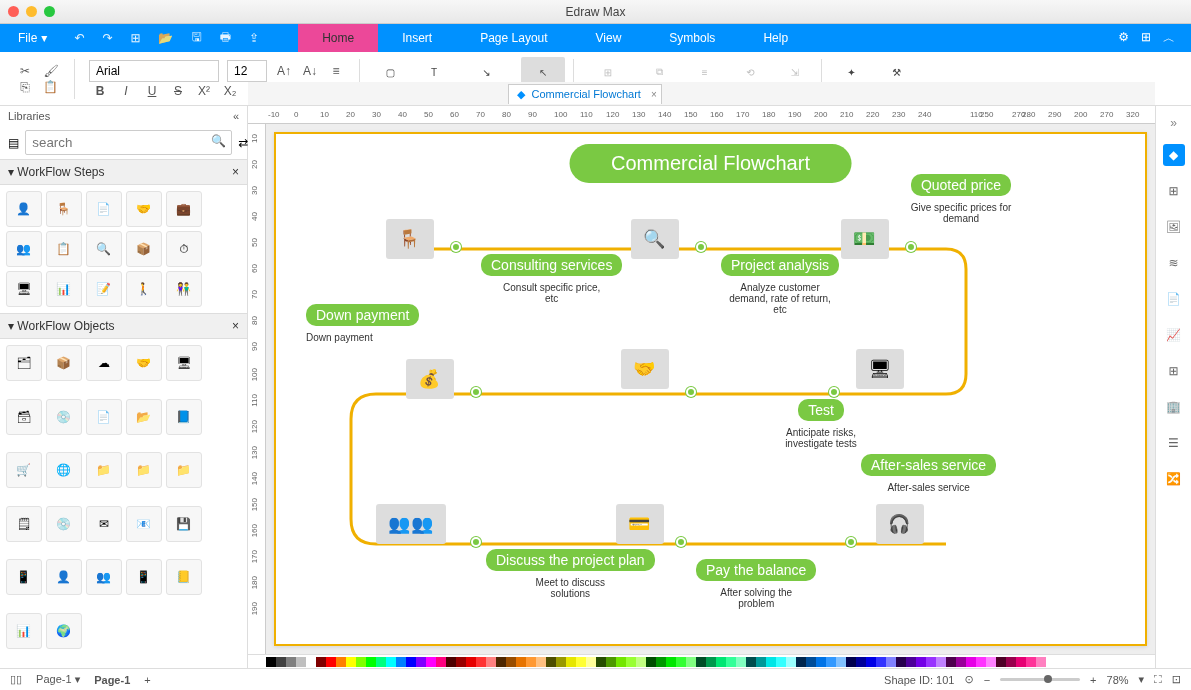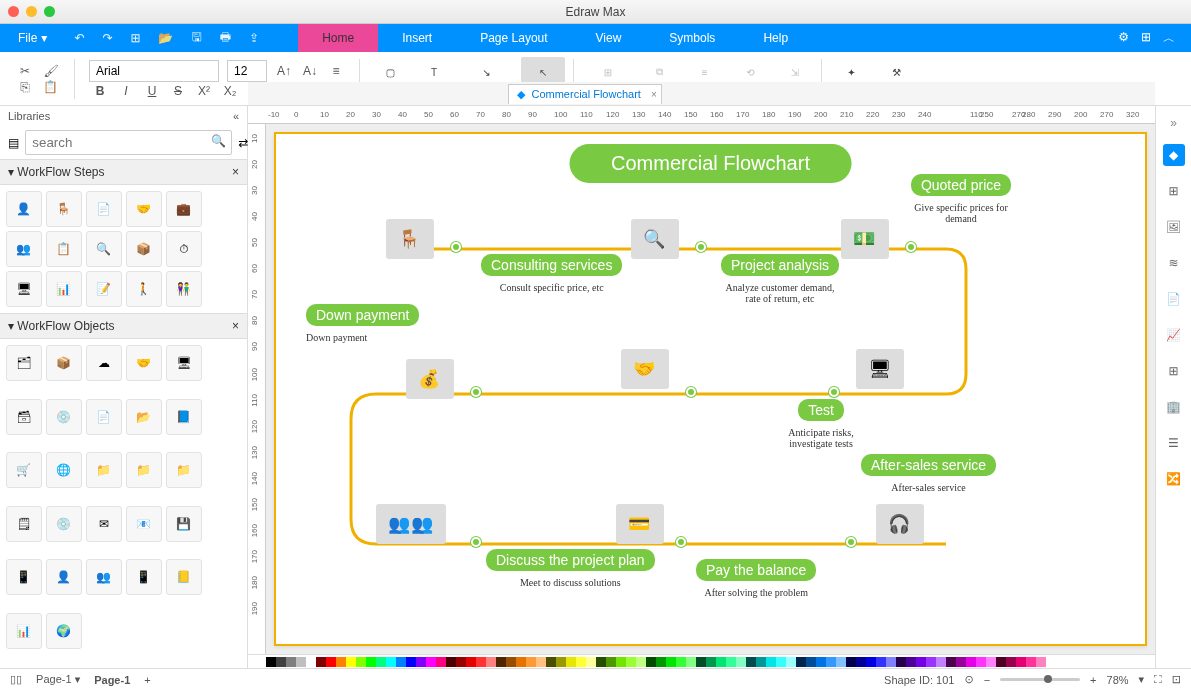--- a/index.html
+++ b/index.html
@@ -56,21 +56,21 @@
 
 .canvas-area { flex: 1; display: flex; flex-direction: column; background: #eee; position: relative; }
 .ruler-h { height: 18px; background: #fff; border-bottom: 1px solid #ccc; font-size: 8px; color: #666; display: flex; align-items: center; position: relative; overflow: hidden; }
 .ruler-h span { position: absolute; }
 .canvas-wrap { flex: 1; display: flex; }
 .ruler-v { width: 18px; background: #fff; border-right: 1px solid #ccc; font-size: 8px; color: #666; position: relative; }
 .ruler-v span { position: absolute; left: 2px; writing-mode: vertical-lr; transform: rotate(180deg); }
 .canvas { flex: 1; background: #fff; position: relative; margin: 8px; box-shadow: 0 1px 4px rgba(0,0,0,.1); border: 2px solid #f0b000; }
 .canvas-title { position: absolute; top: 10px; left: 50%; transform: translateX(-50%); background: #7ac943; color: #fff; padding: 8px 42px; border-radius: 20px; font-size: 20px; }
 .badge { background: #7ac943; color: #fff; font-size: 14px; padding: 3px 10px; border-radius: 10px; white-space: nowrap; }
-.desc { font-size: 10px; color: #333; text-align: center; max-width: 110px; margin-top: 6px; font-family: Liberation Serif, serif; }
+.desc { font-size: 10px; color: #333; text-align: center; max-width: 110px; margin-top: 6px; }
 .node { position: absolute; display: flex; flex-direction: column; align-items: center; }
 .dot { width: 10px; height: 10px; background: #7ac943; border-radius: 50%; border: 2px solid #fff; box-shadow: 0 0 0 1px #7ac943; }
 .illus { width: 48px; height: 40px; background: #ddd; border-radius: 3px; margin-bottom: 4px; display: flex; align-items: center; justify-content: center; font-size: 18px; }
 
 
 .right-tools { width: 36px; background: #fff; border-left: 1px solid #ddd; display: flex; flex-direction: column; align-items: center; gap: 14px; padding-top: 10px; }
 .rtool { width: 22px; height: 22px; display: flex; align-items: center; justify-content: center; color: #666; }
 .rtool.active { background: #0091ff; color: #fff; border-radius: 3px; }
 
 

